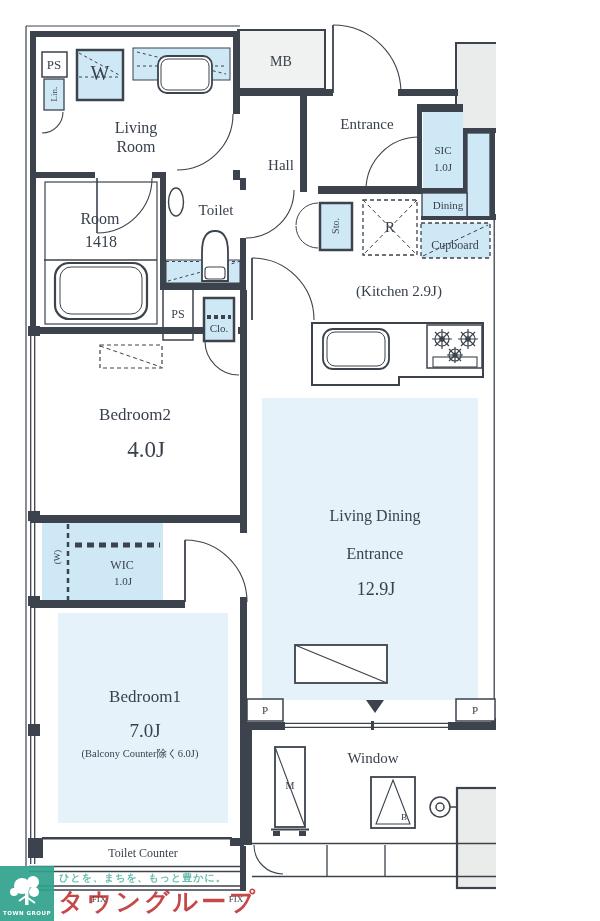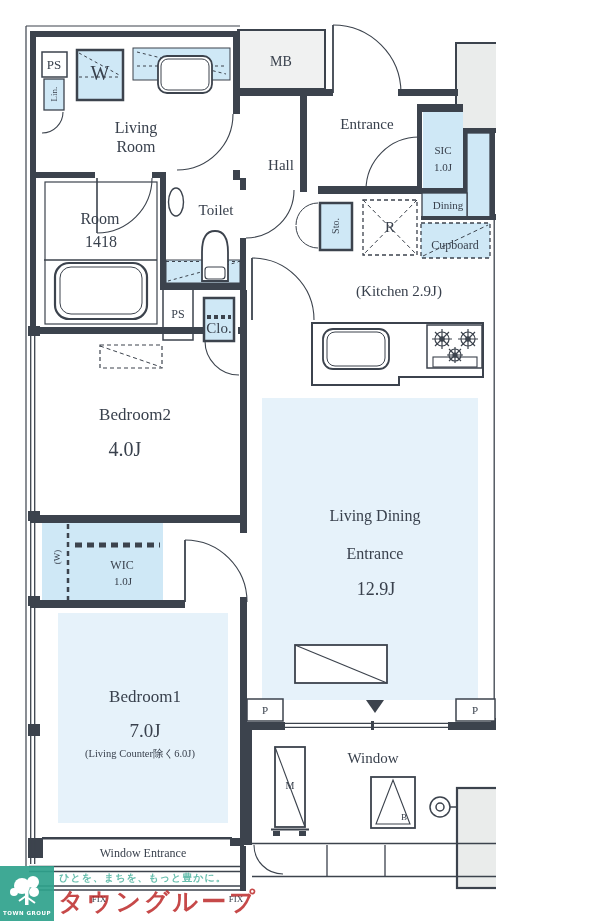--- a/index.html
+++ b/index.html
@@ -258,38 +258,38 @@
 
   <div class="lbl" style="left:100px;top:219px;font-size:16px">Room</div>
   <div class="lbl" style="left:101px;top:242px;font-size:16px">1418</div>
   <div class="lbl" style="left:216px;top:210px;font-size:15px">Toilet</div>
 
   <div class="vlbl" style="left:336px;top:226px;font-size:10px">Sto.</div>
   <div class="lbl" style="left:390px;top:227px;font-size:15px">R</div>
   <div class="lbl" style="left:455px;top:245px;font-size:12px">Cupboard</div>
   <div class="lbl" style="left:399px;top:291px;font-size:15px">(Kitchen 2.9J)</div>
   <div class="lbl" style="left:178px;top:314px;font-size:12px">PS</div>
-  <div class="lbl" style="left:219px;top:328px;font-size:15px">Clo.</div>
+  <div class="lbl" style="left:219px;top:328px;font-size:11px">Clo.</div>
 
   <div class="lbl" style="left:135px;top:414px;font-size:17px">Bedroom2</div>
-  <div class="lbl" style="left:125px;top:449px;font-size:20px">4.0J</div>
+  <div class="lbl" style="left:146px;top:449px;font-size:23px">4.0J</div>
 
   <div class="vlbl" style="left:57px;top:557px;font-size:9px">(W)</div>
   <div class="lbl" style="left:122px;top:565px;font-size:12px">WIC</div>
   <div class="lbl" style="left:123px;top:581px;font-size:11px">1.0J</div>
 
   <div class="lbl" style="left:375px;top:516px;font-size:16px">Living Dining</div>
   <div class="lbl" style="left:375px;top:554px;font-size:16px">Entrance</div>
   <div class="lbl" style="left:376px;top:589px;font-size:18px">12.9J</div>
 
   <div class="lbl" style="left:145px;top:696px;font-size:17px">Bedroom1</div>
   <div class="lbl" style="left:145px;top:730px;font-size:19px">7.0J</div>
-  <div class="lbl" style="left:140px;top:754px;font-size:10.5px">(Living Counter除く6.0J)</div>
-
-  <div class="lbl" style="left:143px;top:853px;font-size:12px">Window Entrance</div>
+  <div class="lbl" style="left:140px;top:754px;font-size:10.5px">(Balcony Counter除く6.0J)</div>
+
+  <div class="lbl" style="left:143px;top:853px;font-size:12px">Toilet Counter</div>
   <div class="lbl" style="left:373px;top:758px;font-size:15px">Window</div>
 
   <div class="lbl" style="left:265px;top:710px;font-size:11px">P</div>
   <div class="lbl" style="left:475px;top:710px;font-size:11px">P</div>
   <div class="lbl" style="left:290px;top:786px;font-size:10px">M</div>
   <div class="lbl" style="left:404px;top:817px;font-size:9px">B</div>
 
   <div class="lbl" style="left:556px;top:701px;font-size:14px;font-weight:bold">N</div>
 
   <div class="lbl" style="left:99px;top:899px;font-size:9px">FIX</div>

